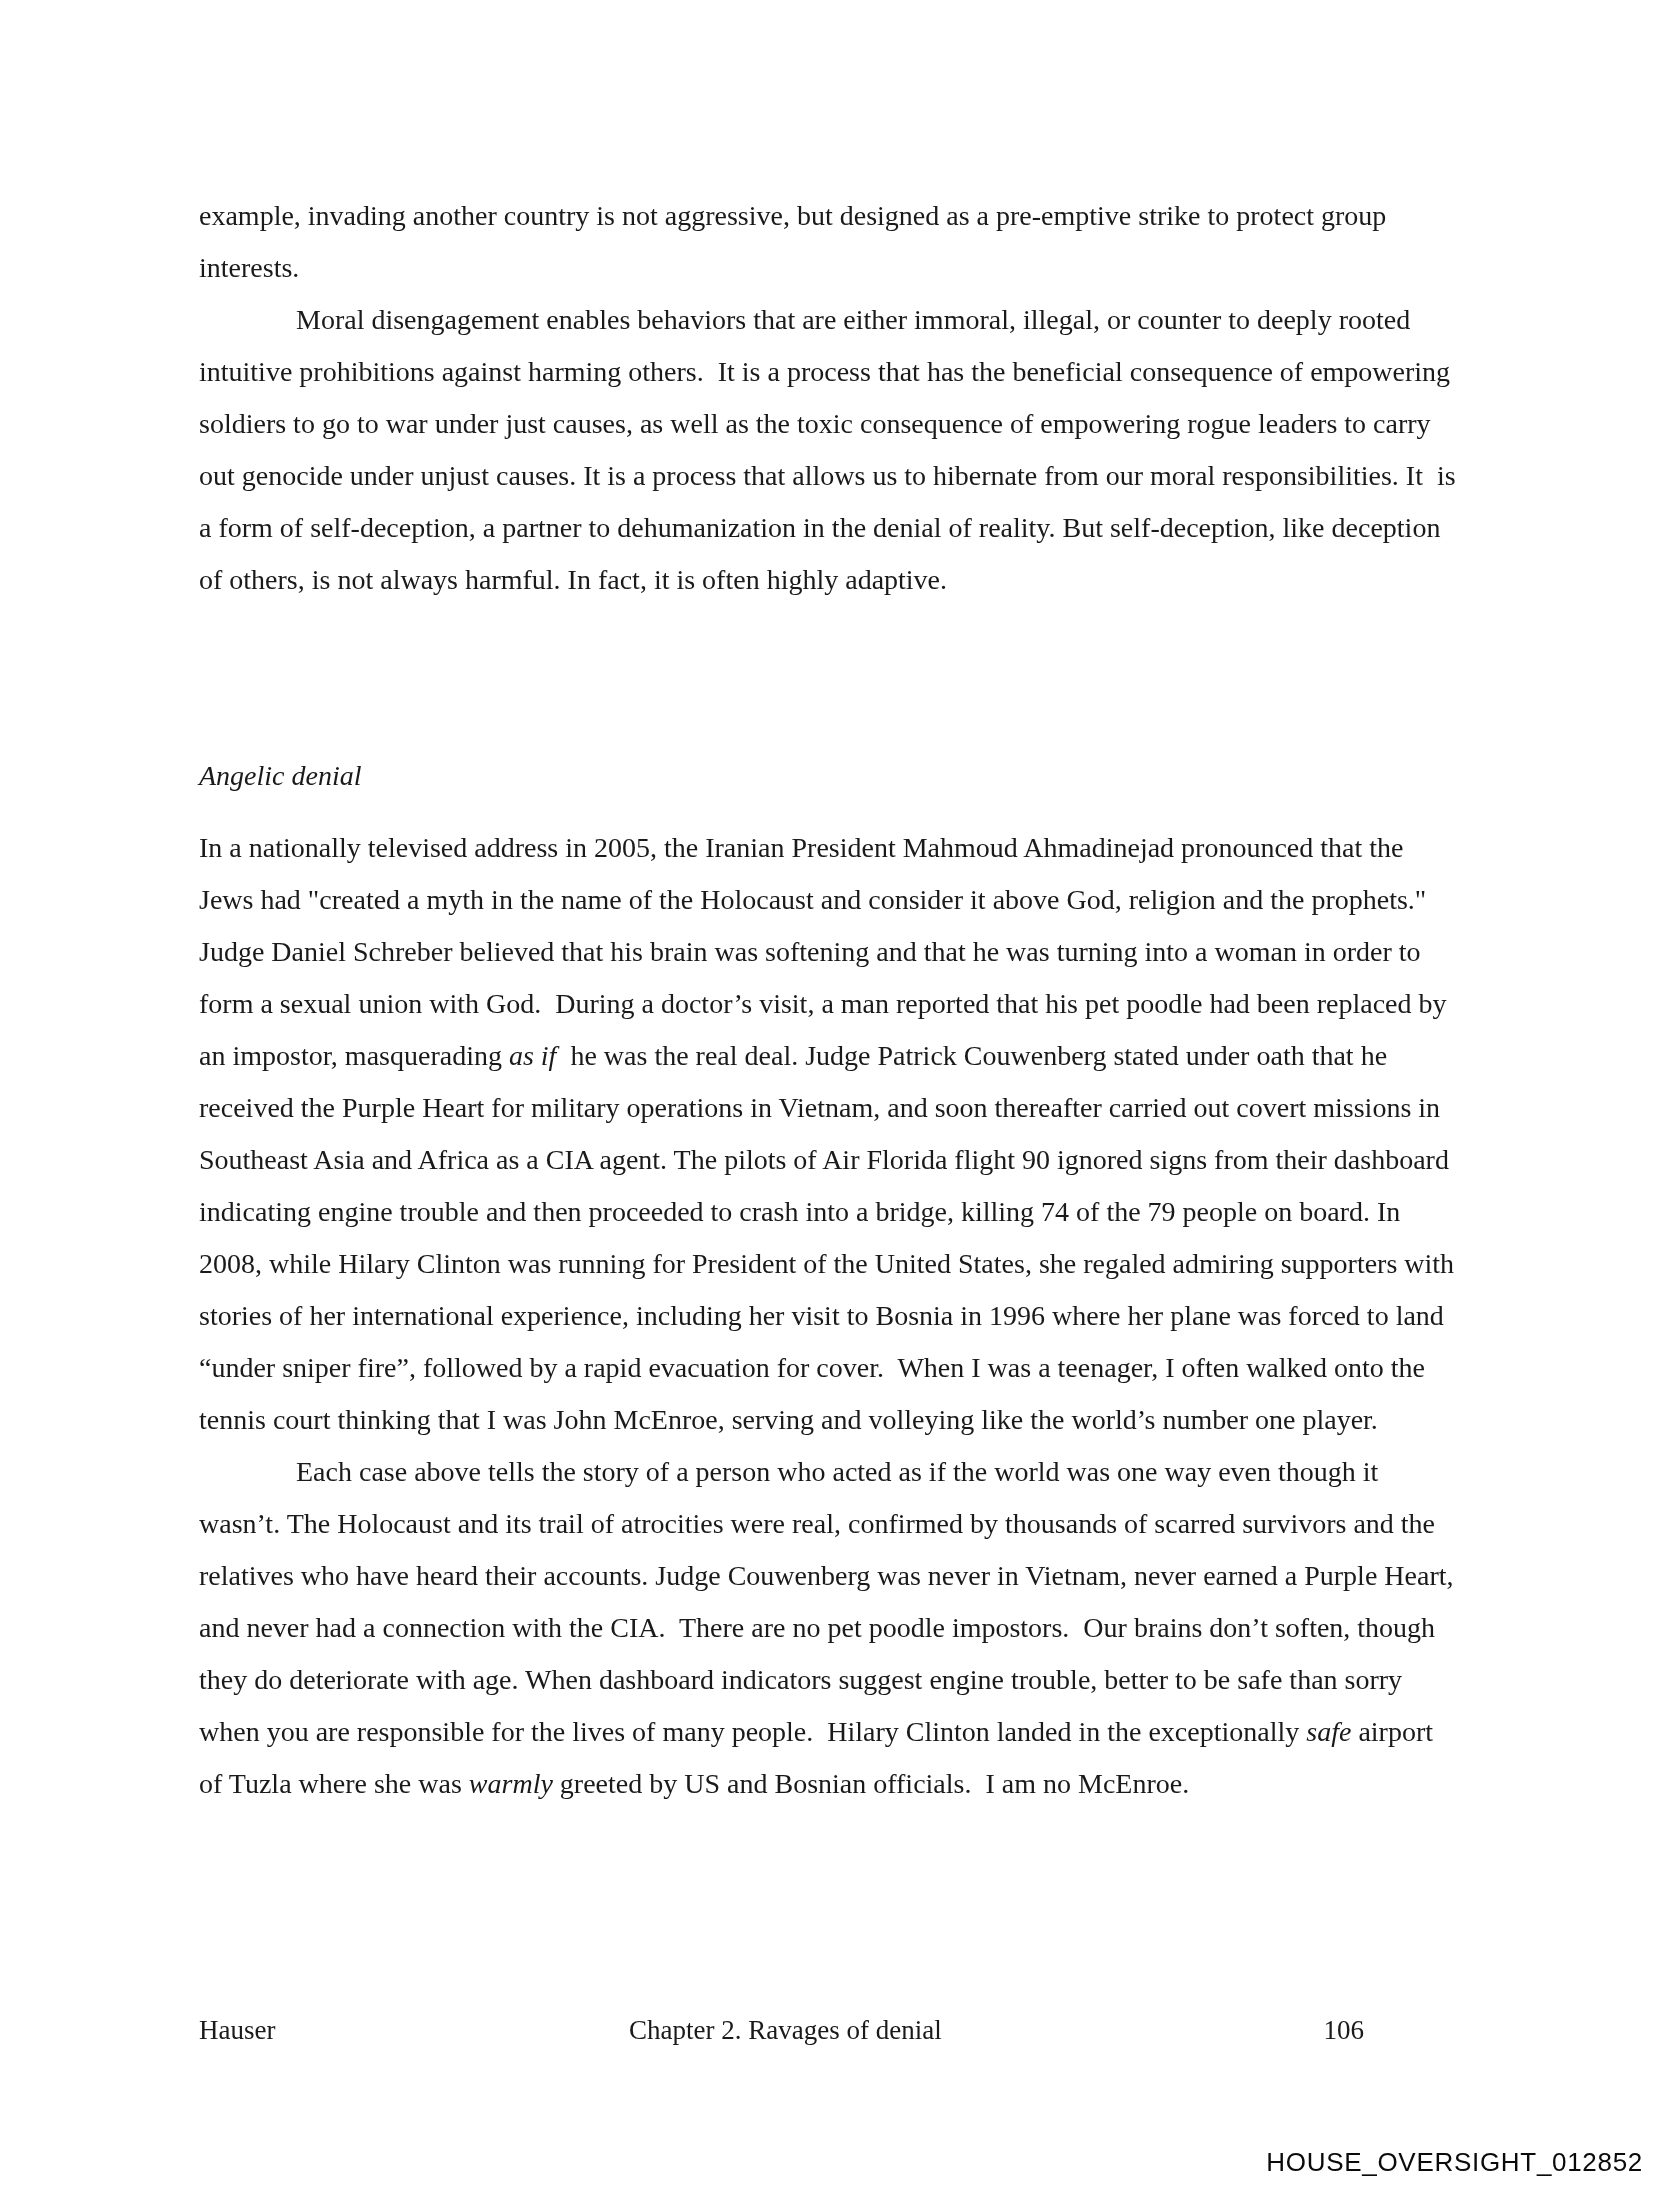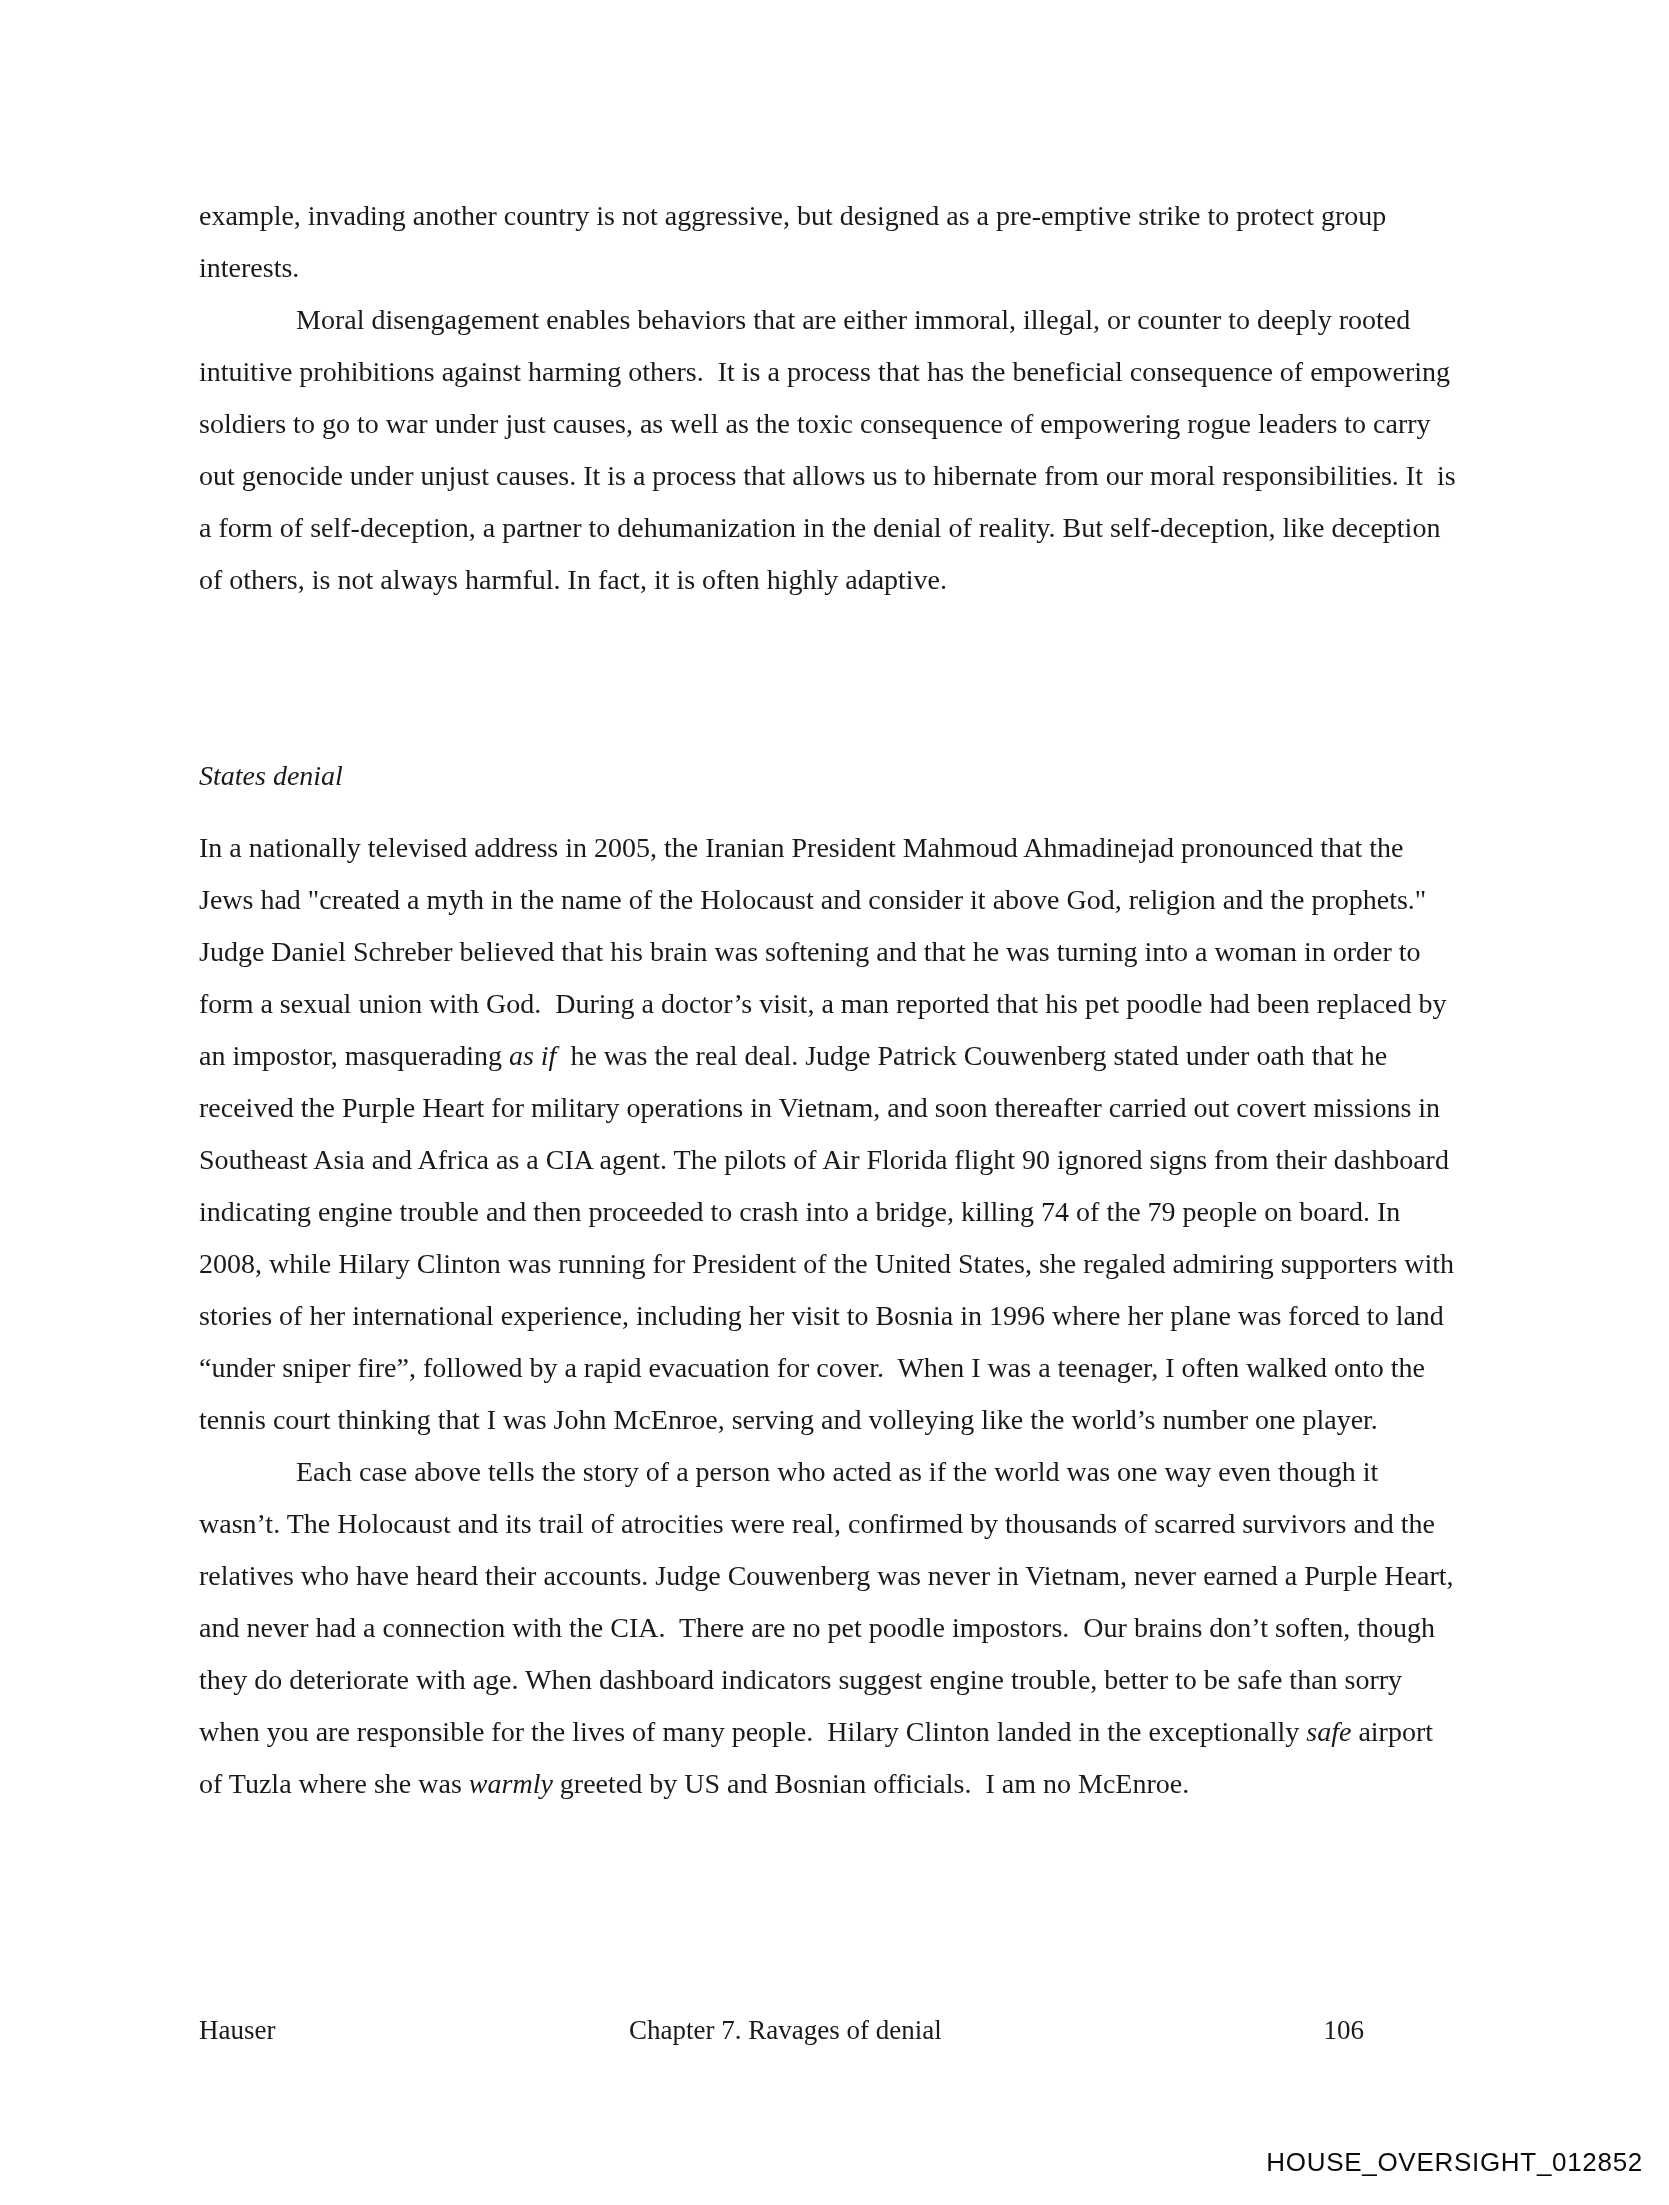--- a/index.html
+++ b/index.html
@@ -78,27 +78,27 @@
   }
 </style>
 </head>
 <body>
 
 <div class="page">
 
   <div class="content">
       <div class="paragraph"><span>example, invading another country is not aggressive, but designed as a pre-emptive strike to protect group interests.</span></div>
       <div class="paragraph indent"><span>Moral disengagement enables behaviors that are either immoral, illegal, or counter to deeply rooted intuitive prohibitions against harming others.  It is a process that has the beneficial consequence of empowering soldiers to go to war under just causes, as well as the toxic consequence of empowering rogue leaders to carry out genocide under unjust causes. It is a process that allows us to hibernate from our moral responsibilities. It  is a form of self-deception, a partner to dehumanization in the denial of reality. But self-deception, like deception of others, is not always harmful. In fact, it is often highly adaptive.</span></div>
-      <div class="heading"><span class="italic">States denial</span></div>
+      <div class="heading"><span class="italic">Angelic denial</span></div>
       <div class="paragraph"><span>In a nationally televised address in 2005, the Iranian President Mahmoud Ahmadinejad pronounced that the Jews had "created a myth in the name of the Holocaust and consider it above God, religion and the prophets." Judge Daniel Schreber believed that his brain was softening and that he was turning into a woman in order to form a sexual union with God.  During a doctor’s visit, a man reported that his pet poodle had been replaced by an impostor, masquerading </span><span class="italic">as if</span><span>  he was the real deal. Judge Patrick Couwenberg stated under oath that he received the Purple Heart for military operations in Vietnam, and soon thereafter carried out covert missions in Southeast Asia and Africa as a CIA agent. The pilots of Air Florida flight 90 ignored signs from their dashboard indicating engine trouble and then proceeded to crash into a bridge, killing 74 of the 79 people on board. In 2008, while Hilary Clinton was running for President of the United States, she regaled admiring supporters with stories of her international experience, including her visit to Bosnia in 1996 where her plane was forced to land “under sniper fire”, followed by a rapid evacuation for cover.  When I was a teenager, I often walked onto the tennis court thinking that I was John McEnroe, serving and volleying like the world’s number one player.</span></div>
       <div class="paragraph indent"><span>Each case above tells the story of a person who acted as if the world was one way even though it wasn’t. The Holocaust and its trail of atrocities were real, confirmed by thousands of scarred survivors and the relatives who have heard their accounts. Judge Couwenberg was never in Vietnam, never earned a Purple Heart, and never had a connection with the CIA.  There are no pet poodle impostors.  Our brains don’t soften, though they do deteriorate with age. When dashboard indicators suggest engine trouble, better to be safe than sorry when you are responsible for the lives of many people.  Hilary Clinton landed in the exceptionally </span><span class="italic">safe</span><span> airport of Tuzla where she was </span><span class="italic">warmly</span><span> greeted by US and Bosnian officials.  I am no McEnroe.</span></div>
     </div>
 
   <div class="footer">
     <span class="footer-author">Hauser</span>
-    <span class="footer-chapter">Chapter 7. Ravages of denial</span>
+    <span class="footer-chapter">Chapter 2. Ravages of denial</span>
     <span class="footer-page-number">106</span>
   </div>
 
   <div class="bates-stamp">HOUSE_OVERSIGHT_012852</div>
 
 </div>
 
 
 </body></html>

